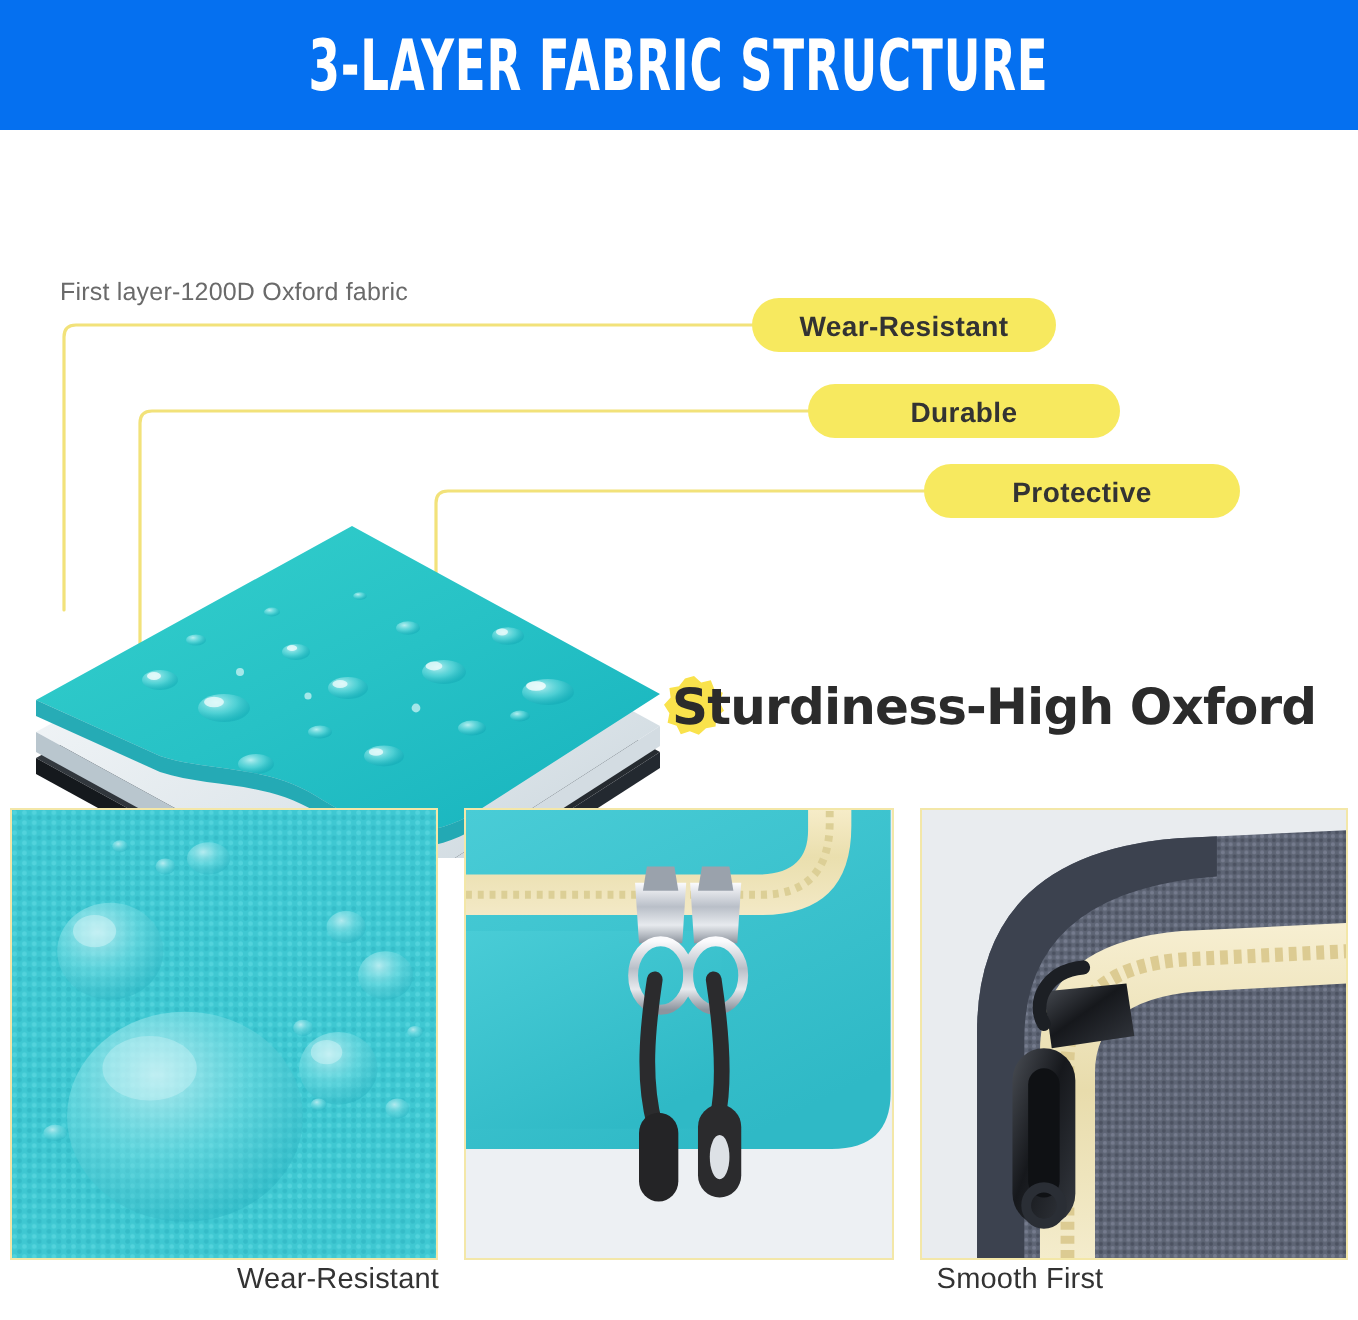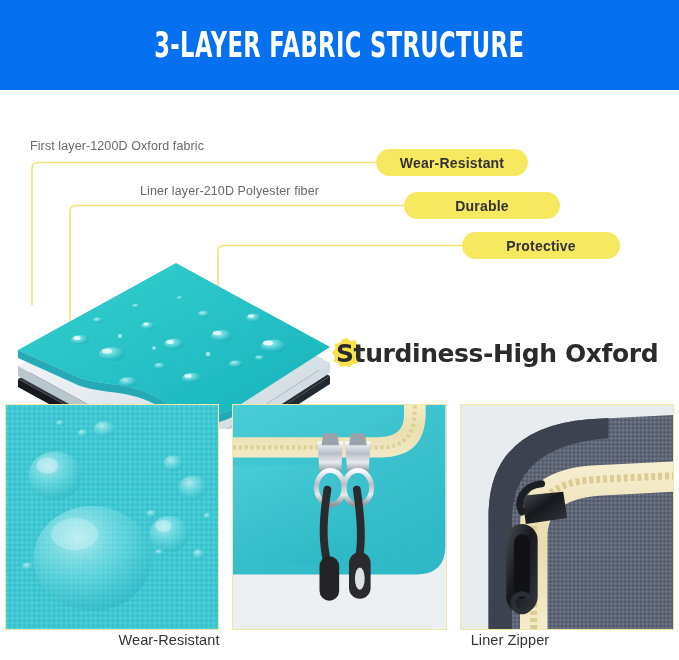--- a/index.html
+++ b/index.html
@@ -13,21 +13,21 @@
     font-family: "Liberation Sans", sans-serif;
     overflow: hidden;
     position: relative;
   }
 
   
   .header {
     position: absolute;
     left: 0; top: 0;
     width: 679px;
-    height: 90px;
+    height: 65px;
     background: #0570F0;
     display: flex;
     align-items: center;
     justify-content: center;
   }
   .header-title {
     color: #ffffff;
     font-family: "DejaVu Sans", sans-serif;
     font-size: 29px;
     font-weight: bold;
@@ -182,21 +182,20 @@
   <svg class="leader-svg" viewBox="0 0 679 320">
 
     <path d="M 376 53.5 L 38 53.5 Q 32 53.5 32 59.5 L 32 196" fill="none" stroke="#F2E27A" stroke-width="1.6" stroke-linecap="round"></path>
 
     <path d="M 404 96.5 L 76 96.5 Q 70 96.5 70 102.5 L 70 240" fill="none" stroke="#F2E27A" stroke-width="1.6" stroke-linecap="round"></path>
 
     <path d="M 462 136.5 L 224 136.5 Q 218 136.5 218 142.5 L 218 268" fill="none" stroke="#F2E27A" stroke-width="1.6" stroke-linecap="round"></path>
   </svg>
 
   <div class="layer-label label-1">First layer-1200D Oxford fabric</div>
-  <div class="layer-label label-2">Liner layer-210D Polyester fiber</div>
 
   <div class="badge badge-1">Wear-Resistant</div>
   <div class="badge badge-3">Protective</div>
   <div class="badge badge-2">Durable</div>
 
   <div class="swatch">
     <svg viewBox="0 0 330 228" width="330" height="228">
       <defs>
         <linearGradient id="tealTop" x1="0" y1="0" x2="1" y2="1">
           <stop offset="0%" stop-color="#34D0CC"></stop>
@@ -400,14 +399,14 @@
         <rect x="46" y="118" width="32" height="88" rx="16" fill="url(#blackMetal)"></rect>
         <rect x="54" y="128" width="16" height="64" rx="8" fill="#0F1114"></rect>
         <ellipse cx="62" cy="196" rx="9" ry="9" fill="none" stroke="#2A2E35" stroke-width="5"></ellipse>
       </g>
     </svg>
   </div>
 </div>
 
 <div class="captions">
   <div class="caption">Wear-Resistant</div>
-  <div class="caption">Liner Zipper</div>
+  <div class="caption">Smooth First</div>
 </div>
 
 </body></html>

